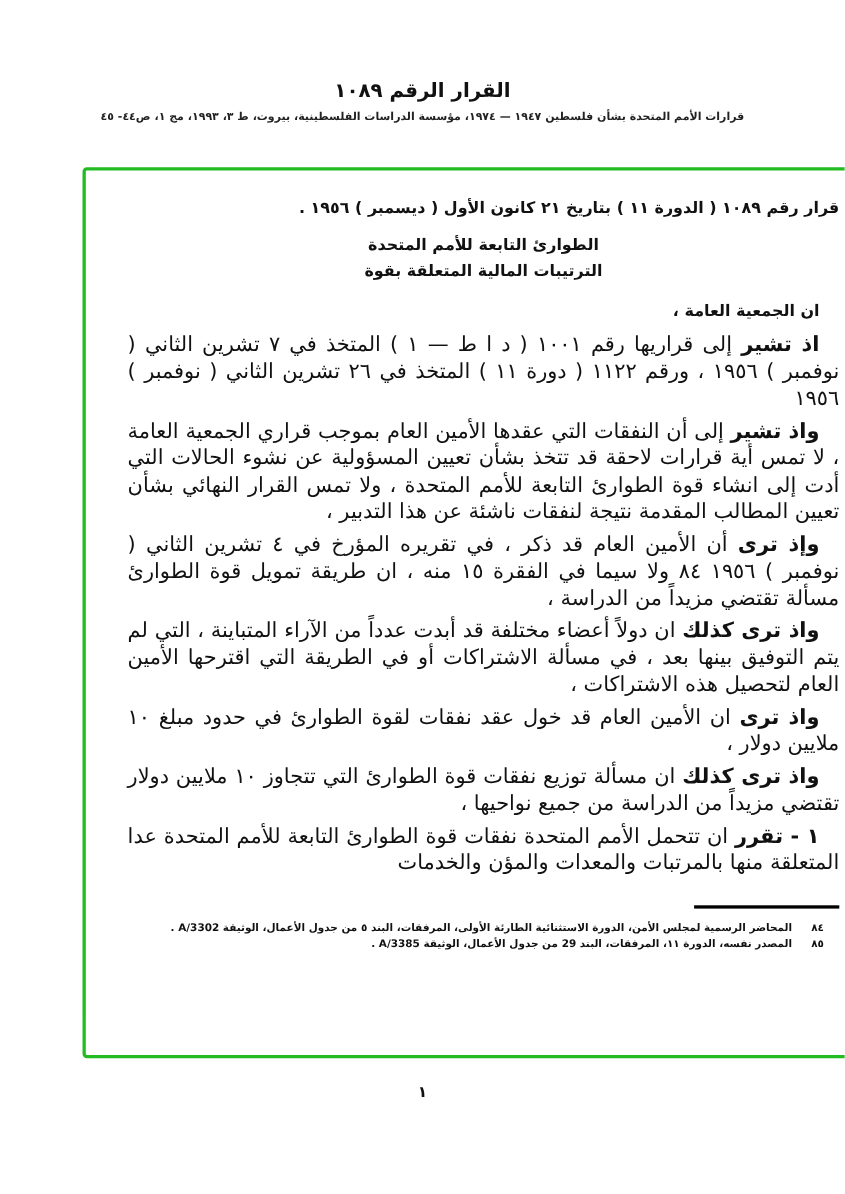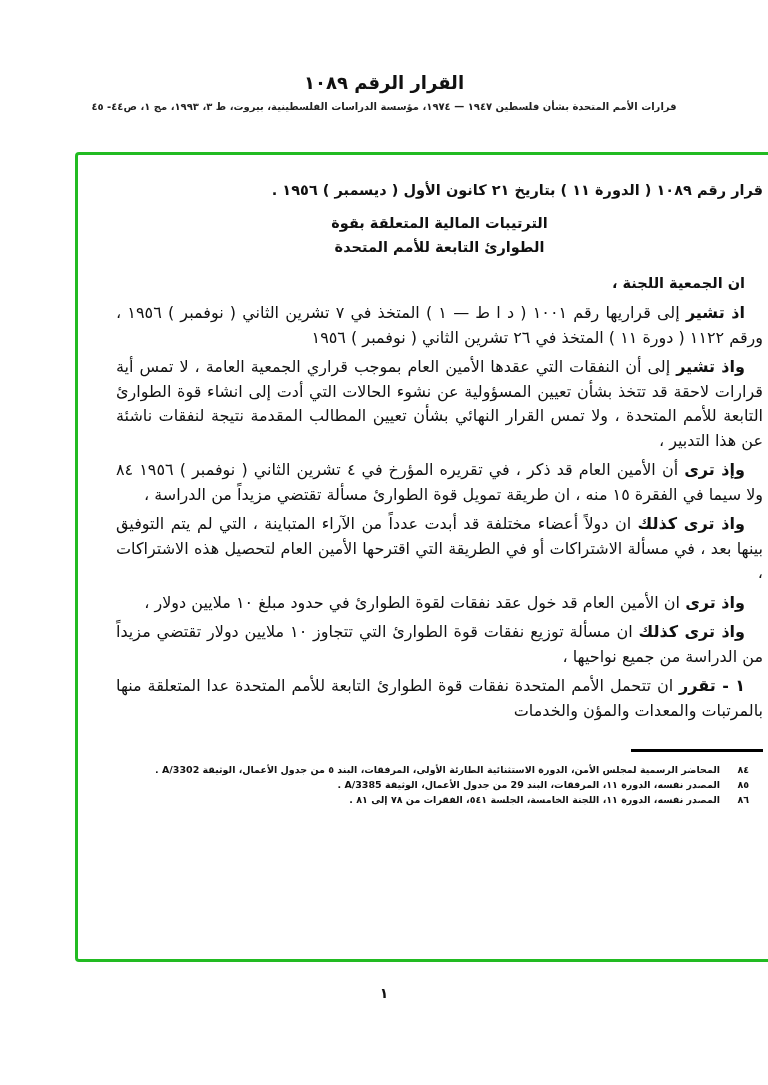--- a/index.html
+++ b/index.html
@@ -61,21 +61,21 @@
     margin: 6px 0 12px 0;
   }
   .opening {
     font-size: 14.5px;
     font-weight: 700;
     text-indent: 18px;
     margin-bottom: 6px;
     line-height: 24px;
   }
   .para {
-    font-size: 16px;
+    font-size: 19px;
     line-height: 24.5px;
     text-align: justify;
     text-indent: 18px;
     margin-bottom: 5px;
   }
   .para .lead { font-weight: 700; }
   .footnote-rule-wrap {
     margin-top: 14px;
     text-align: right;
   }
@@ -115,25 +115,25 @@
   <header class="page-header">
     <h1 class="page-title">القرار الرقم ١٠٨٩</h1>
     <div class="source-line">قرارات الأمم المتحدة بشأن فلسطين ١٩٤٧ — ١٩٧٤، مؤسسة الدراسات الفلسطينية، بيروت، ط ٣، ١٩٩٣، مج ١، ص٤٤- ٤٥</div>
   </header>
 
   <section class="green-box">
 
     <p class="intro">قرار رقم ١٠٨٩ ( الدورة ١١ ) بتاريخ ٢١ كانون الأول ( ديسمبر ) ١٩٥٦ .</p>
 
     <div class="doc-heading">
+      <div>الطوارئ التابعة للأمم المتحدة</div>
       <div>الترتيبات المالية المتعلقة بقوة</div>
-      <div>الطوارئ التابعة للأمم المتحدة</div>
     </div>
 
-    <p class="opening">ان الجمعية اللجنة ،</p>
+    <p class="opening">ان الجمعية العامة ،</p>
 
     <p class="para">
       <b class="lead">اذ تشير</b>
       <span>إلى قراريها رقم ١٠٠١ ( د ا ط — ١ ) المتخذ في ٧ تشرين الثاني ( نوفمبر ) ١٩٥٦ ، ورقم ١١٢٢ ( دورة ١١ ) المتخذ في ٢٦ تشرين الثاني ( نوفمبر ) ١٩٥٦</span>
     </p>
 
     <p class="para">
       <b class="lead">واذ تشير</b>
       <span>إلى أن النفقات التي عقدها الأمين العام بموجب قراري الجمعية العامة ، لا تمس أية قرارات لاحقة قد تتخذ بشأن تعيين المسؤولية عن نشوء الحالات التي أدت إلى انشاء قوة الطوارئ التابعة للأمم المتحدة ، ولا تمس القرار النهائي بشأن تعيين المطالب المقدمة نتيجة لنفقات ناشئة عن هذا التدبير ،</span>
     </p>
@@ -170,23 +170,19 @@
 
     <div class="footnotes">
       <div class="footnote">
         <span class="fn-num">٨٤</span>
         <span class="fn-text">المحاضر الرسمية لمجلس الأمن، الدورة الاستثنائية الطارئة الأولى، المرفقات، البند ٥ من جدول الأعمال، الوثيقة A/3302 .</span>
       </div>
       <div class="footnote">
         <span class="fn-num">٨٥</span>
         <span class="fn-text">المصدر نفسه، الدورة ١١، المرفقات، البند 29 من جدول الأعمال، الوثيقة A/3385 .</span>
       </div>
-      <div class="footnote">
-        <span class="fn-num">٨٦</span>
-        <span class="fn-text">المصدر نفسه، الدورة ١١، اللجنة الخامسة، الجلسة ٥٤١، الفقرات من ٧٨ إلى ٨١ .</span>
-      </div>
     </div>
 
   </section>
 
   <div class="page-number">١</div>
 
 </div>
 
 </body></html>

